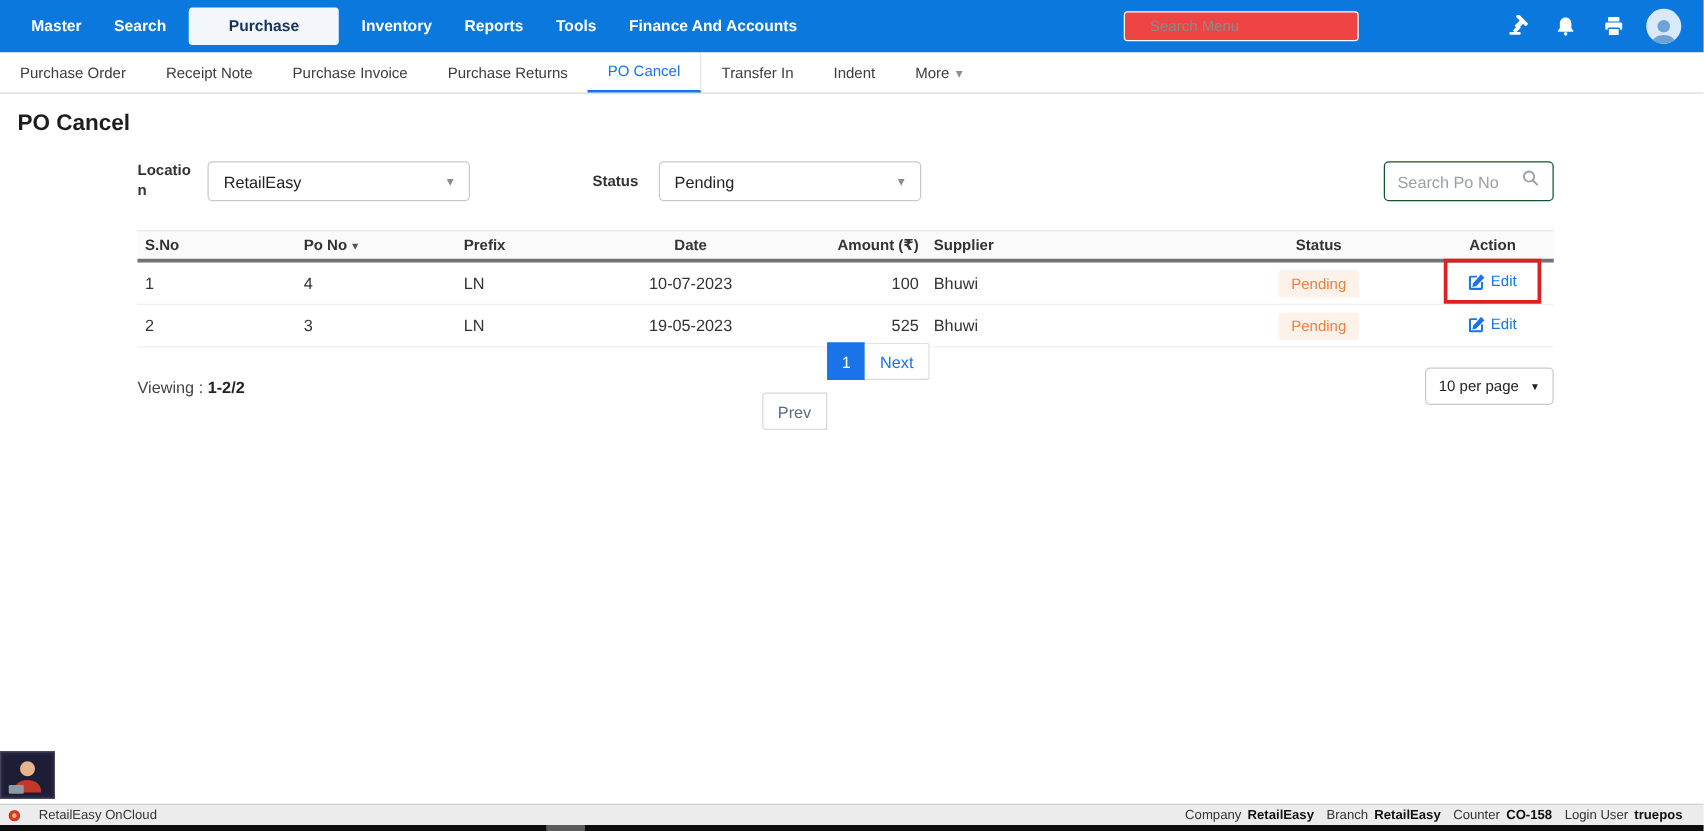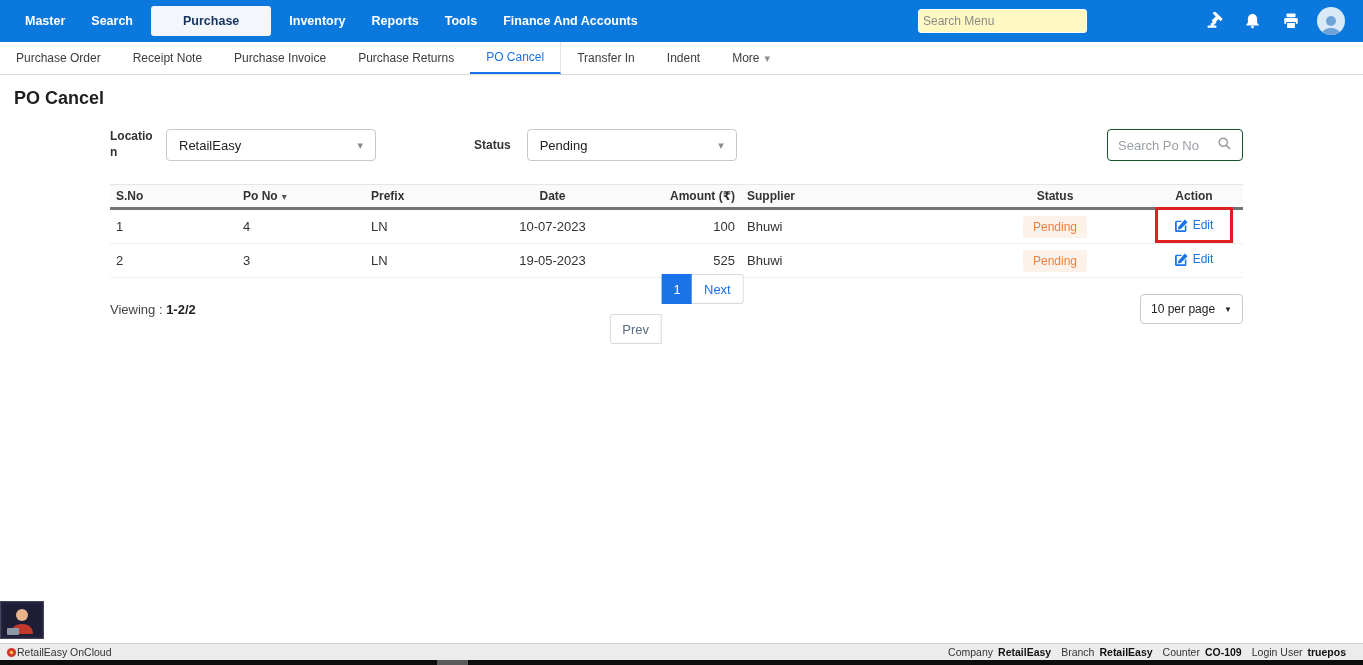--- a/index.html
+++ b/index.html
@@ -16,22 +16,22 @@
   .nav-item {
     color:#fff; font-weight:700; font-size:12.5px; padding:0 13px; height:42px;
     display:flex; align-items:center; cursor:pointer; white-space:nowrap;
   }
   .nav-item.active {
     background:#f3f7fb; color:#17335c; border-radius:3px; height:30px;
     padding:0 32px; margin:0 5px;
   }
   .top-right { margin-left:auto; display:flex; align-items:center; }
   .search-menu-input {
-    width:169px; height:24px; border:1px solid #fff; border-radius:3px;
-    padding:0 4px; font-size:12px; outline:none; color:#333; background:#fef9c3;
+    width:188px; height:24px; border:1px solid #fff; border-radius:3px;
+    padding:0 20px; font-size:12px; outline:none; color:#333; background:#ef4444;
   }
   .search-menu-input::placeholder { color:#8a8a8a; }
   .top-icons { display:flex; align-items:center; gap:19px; margin-left:118px; }
   .top-icon { width:19px; height:19px; display:flex; align-items:center; justify-content:center; cursor:pointer; }
   .avatar {
     width:28px; height:28px; border-radius:50%; background:#d9e9f7;
     display:flex; align-items:flex-end; justify-content:center; overflow:hidden;
     margin-left:17px; margin-right:8px; cursor:pointer;
   }
   
@@ -120,21 +120,21 @@
   .thumb {
     position:absolute; left:0; bottom:26px; width:44px; height:38px;
     background:#23233d; border:1px solid #44445f; display:flex;
     align-items:center; justify-content:center; cursor:pointer;
   }
   .statusbar {
     position:absolute; left:0; bottom:5px; width:100%; height:17px;
     background:#ececec; border-top:1px solid #d2d2d2; display:flex;
     align-items:center; font-size:10.5px; color:#333; padding:0 6px;
   }
-  .statusbar-left { display:flex; align-items:center; gap:0; }
+  .statusbar-left { display:flex; align-items:center; gap:14px; }
   .statusbar-right { margin-left:auto; display:flex; align-items:center; gap:5px; padding-right:6px; }
   .statusbar-right .val { font-weight:700; color:#111; margin-right:5px; }
   .taskbar { position:absolute; left:0; bottom:0; width:100%; height:5px; background:#0d0d0d; }
   .taskbar-item { position:absolute; left:437px; top:0; width:31px; height:5px; background:#5a5a5a; }
 </style>
 </head>
 <body>
 
 <div class="topbar">
   <div class="nav-item">Master</div>
@@ -308,21 +308,21 @@
         <circle cx="6" cy="6" r="2" fill="#f5c143"></circle>
     </svg>
     <span>RetailEasy OnCloud</span>
   </div>
   <div class="statusbar-right">
     <span>Company</span>
     <span class="val">RetailEasy</span>
     <span>Branch</span>
     <span class="val">RetailEasy</span>
     <span>Counter</span>
-    <span class="val">CO-109</span>
+    <span class="val">CO-158</span>
     <span>Login User</span>
     <span class="val">truepos</span>
   </div>
 </div>
 
 <div class="taskbar">
   <div class="taskbar-item"></div>
 </div>
 
 </body></html>

